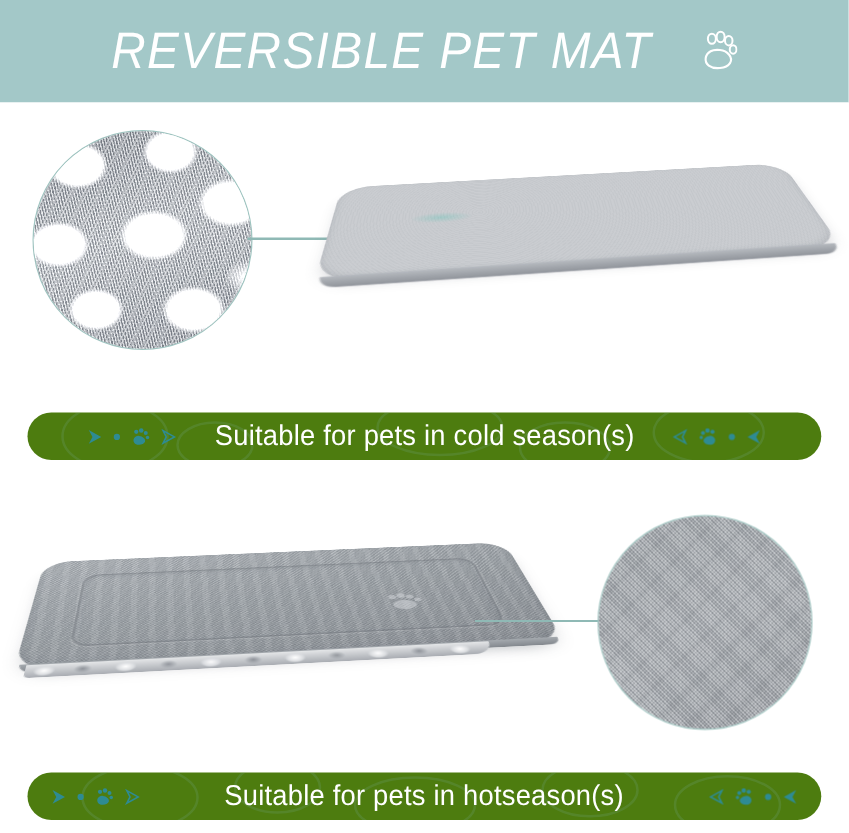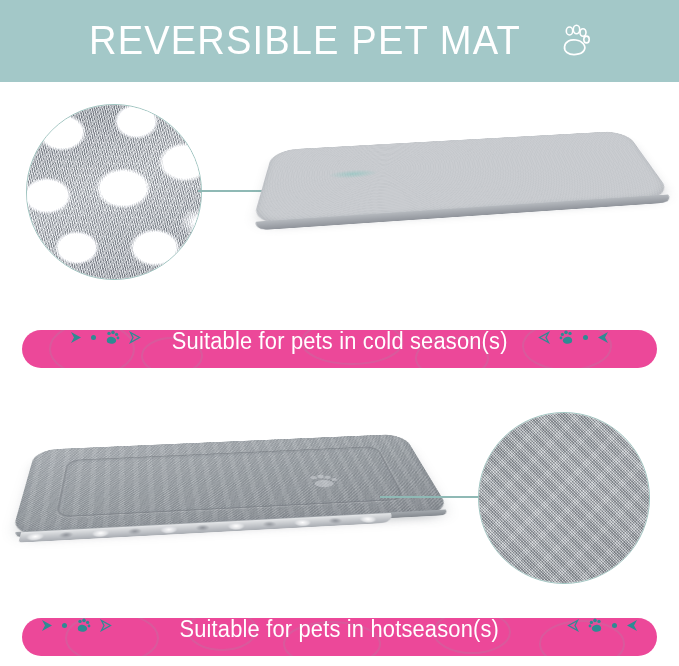--- a/index.html
+++ b/index.html
@@ -18,20 +18,21 @@
   
   .header-band {
     position: absolute;
     left: 0; top: 0;
     width: 679px;
     height: 82px;
     background: #a3c8c8;
     display: flex;
     align-items: center;
     justify-content: center;
+    font-style: italic;
   }
   .header-inner {
     display: flex;
     align-items: center;
     gap: 4px;
     transform: translateY(-1px);
   }
   .header-title {
     color: #ffffff;
     font-size: 41px;
@@ -286,23 +287,23 @@
     background: linear-gradient(180deg, #a5aaaf 0%, #83888e 100%);
   }
 
   
   .feature-banner {
     position: absolute;
     left: 22px;
     width: 635px;
     height: 38px;
     border-radius: 19px;
-    background: #ec4899;
+    background: #4d7c0f;
     display: flex;
-    align-items: flex-start;
+    align-items: center;
     justify-content: center;
     overflow: hidden;
   }
   #banner-cold { top: 330px; }
   #banner-hot  { top: 618px; gap: 37px; }
 
   
   .banner-watermark {
     position: absolute;
     inset: 0;

